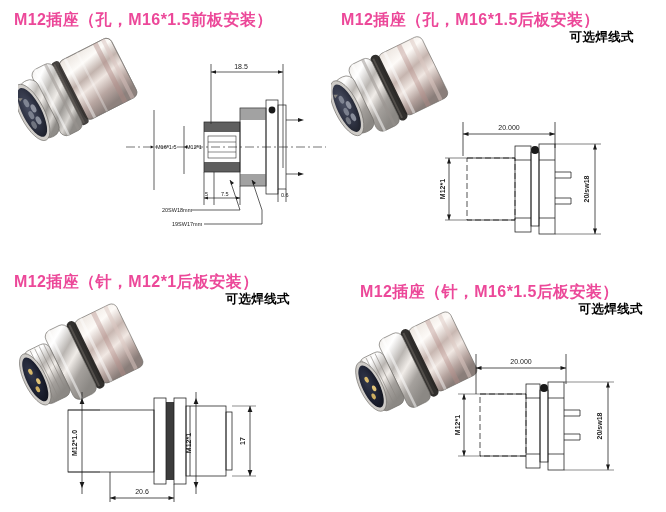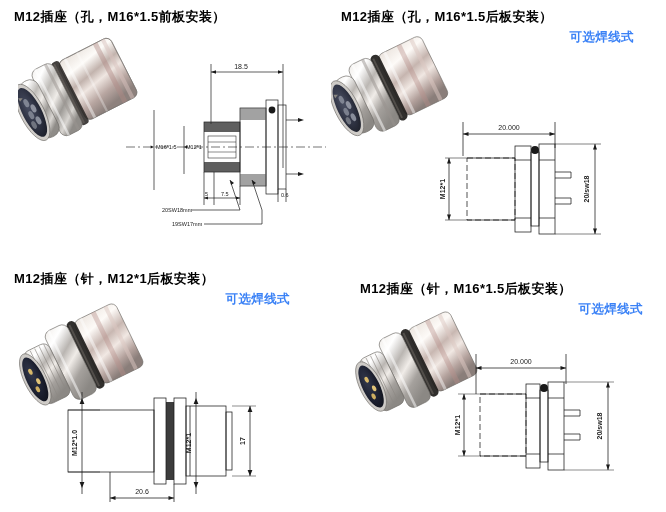--- a/index.html
+++ b/index.html
@@ -3,26 +3,26 @@
 <meta charset="utf-8">
 <style>
   html,body{margin:0;padding:0;}
   body{
     width:666px;height:512px;background:#ffffff;
     font-family:"Liberation Sans","DejaVu Sans",sans-serif;
     position:relative;overflow:hidden;color:#000;
   }
   .panel{position:absolute;}
   .title{
-    font-size:13px;font-weight:700;letter-spacing:.4px;
-    white-space:nowrap;line-height:1.45;color:#000000;
+    font-size:16px;font-weight:700;letter-spacing:.4px;
+    white-space:nowrap;line-height:1.45;color:#ec4899;
   }
   .subtitle{
     font-size:12.5px;font-weight:700;letter-spacing:.4px;
-    white-space:nowrap;line-height:1.45;color:#3b82f6;text-align:right;
+    white-space:nowrap;line-height:1.45;color:#000000;text-align:right;
   }
   
   .photo{position:absolute;}
   .photo svg{display:block;}
   
   .dwg{position:absolute;}
   .dwg svg{display:block;}
   .vtext{font-size:7px;font-family:"Liberation Sans",sans-serif;font-weight:700;}
   .dtext{font-size:7px;font-family:"Liberation Sans",sans-serif;}
   .stext{font-size:5.5px;font-family:"Liberation Sans",sans-serif;}

